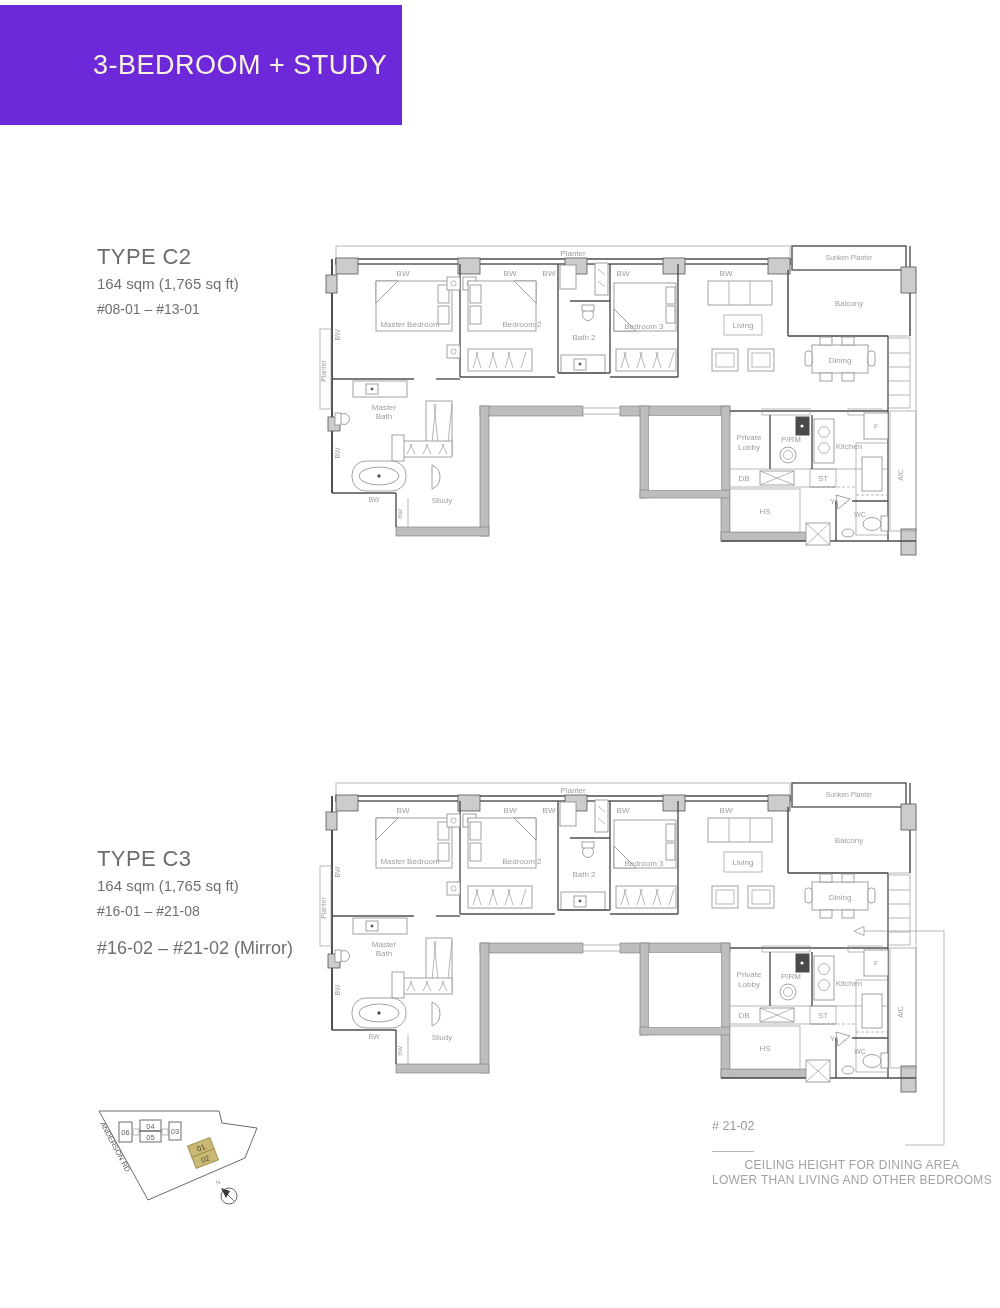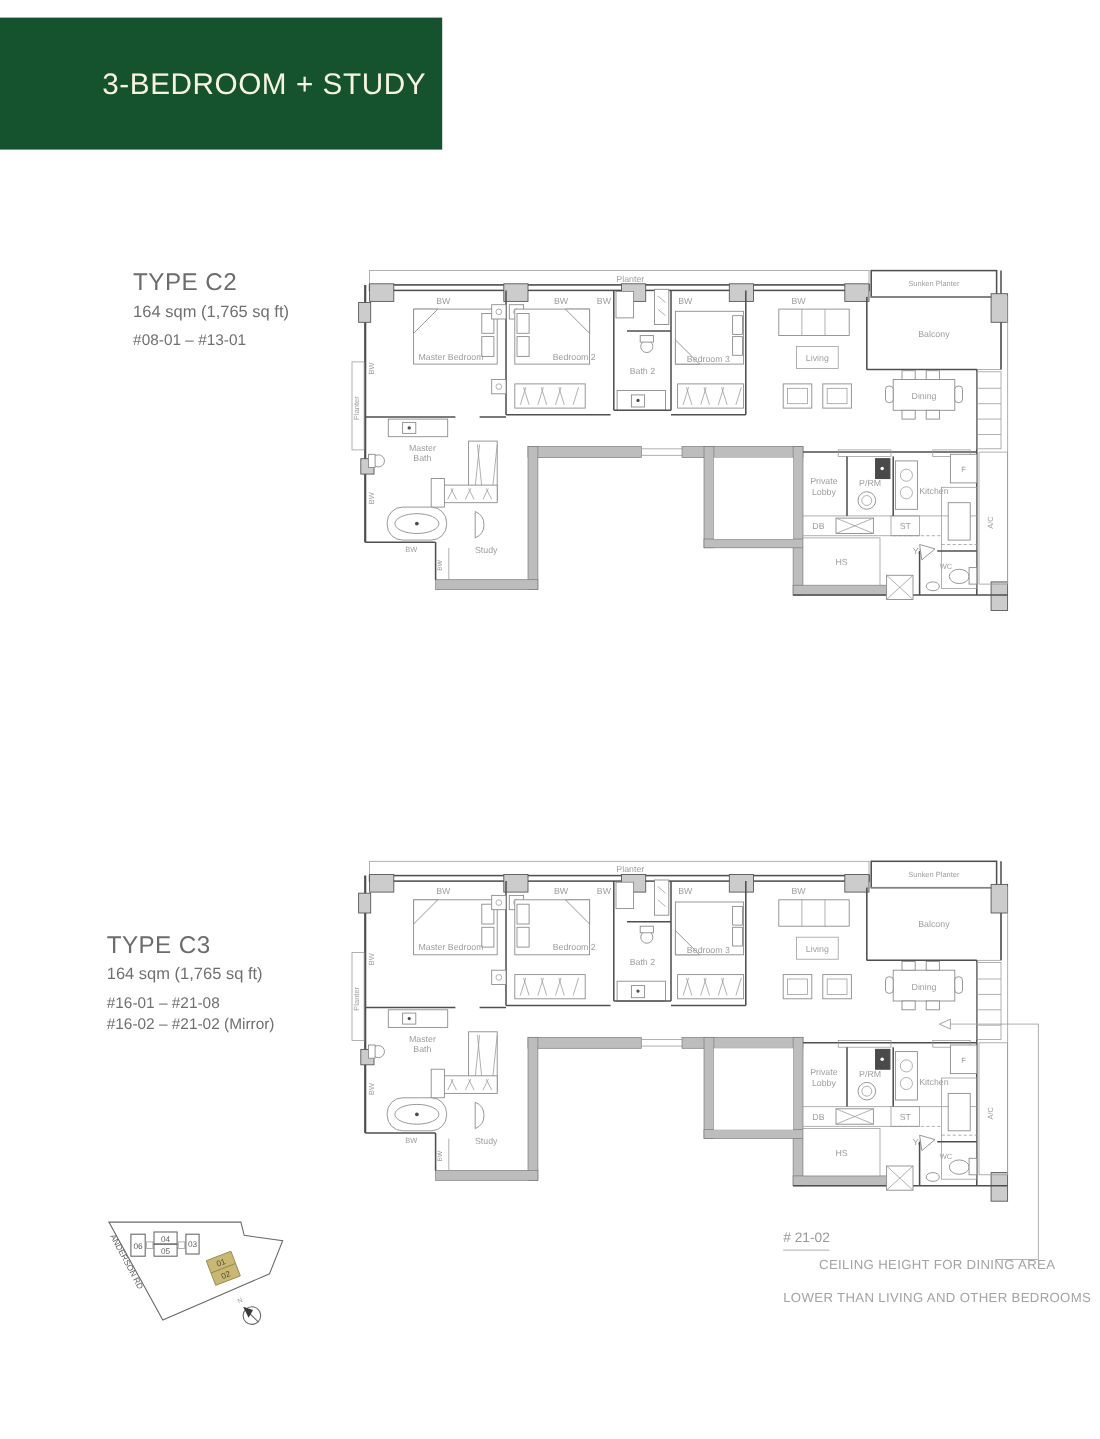--- a/index.html
+++ b/index.html
@@ -1,38 +1,38 @@
 <!DOCTYPE html>
 <html><head>
 <meta charset="utf-8">
 <style>
   html,body{margin:0;padding:0;background:#fff;}
   .page{position:relative;width:1000px;height:1308px;background:#fff;overflow:hidden;
         font-family:"Liberation Sans",sans-serif;}
   
-  .banner{position:absolute;left:0;top:16px;width:402px;height:120px;background:#14532d;
+  .banner{position:absolute;left:0;top:5px;width:402px;height:120px;background:#6d28d9;
           display:flex;align-items:center;}
   .banner-title{padding-left:93px;font-size:27px;letter-spacing:.5px;color:#f8f3e0;font-weight:400;}
   
   .type-info{position:absolute;left:97px;color:#707070;}
-  #c2-info{top:244px;margin-left:24px;} #c3-info{top:846px;}
+  #c2-info{top:244px;} #c3-info{top:846px;}
   .type-name{margin:0;font-size:22px;color:#6c6c6c;font-weight:400;letter-spacing:.4px;}
   .type-area{margin-top:5px;font-size:15px;}
   .type-units{margin-top:9px;font-size:14px;}
-  .type-units2{margin-top:3px;font-size:14px;}
+  .type-units2{margin-top:19px;font-size:18px;}
   
   .plan{position:absolute;left:318px;width:627px;height:327px;}
   #plan-c2{top:243px;} #plan-c3{top:780px;}
   
   #keyplan{position:absolute;left:80px;top:1090px;width:190px;height:145px;}
   
   .note{position:absolute;left:712px;top:1116px;color:#a3a3a3;}
-  .note-unit{font-size:12.5px;color:#999;display:inline-block;border-bottom:1px solid #b5b5b5;padding-bottom:4px;}
+  .note-unit{font-size:12.5px;color:#999;display:inline-block;border-bottom:1px solid #b5b5b5;padding-bottom:18px;}
   .note-line{font-size:12px;letter-spacing:.3px;margin-top:6px;text-align:center;}
-  .note-line+.note-line{margin-top:16px;}
+  .note-line+.note-line{margin-top:1px;}
   #overlay{position:absolute;left:0;top:0;width:1000px;height:1308px;pointer-events:none;}
   
   svg text{font-family:"Liberation Sans",sans-serif;font-size:8px;fill:#9e9e9e;}
   svg text.sm{font-size:6.8px;} svg text.xs{font-size:6px;}
   .w{stroke:#4f4f4f;stroke-width:1.4;fill:none;}
   .w2{stroke:#4f4f4f;stroke-width:2;fill:none;}
   .thin{stroke:#9a9a9a;stroke-width:.7;fill:none;}
   .dash{stroke:#9a9a9a;stroke-width:.7;stroke-dasharray:3 2;fill:none;}
   .col{fill:#cccccc;stroke:#555;stroke-width:.8;}
   .thick{fill:#bdbdbd;stroke:#787878;stroke-width:.6;}

